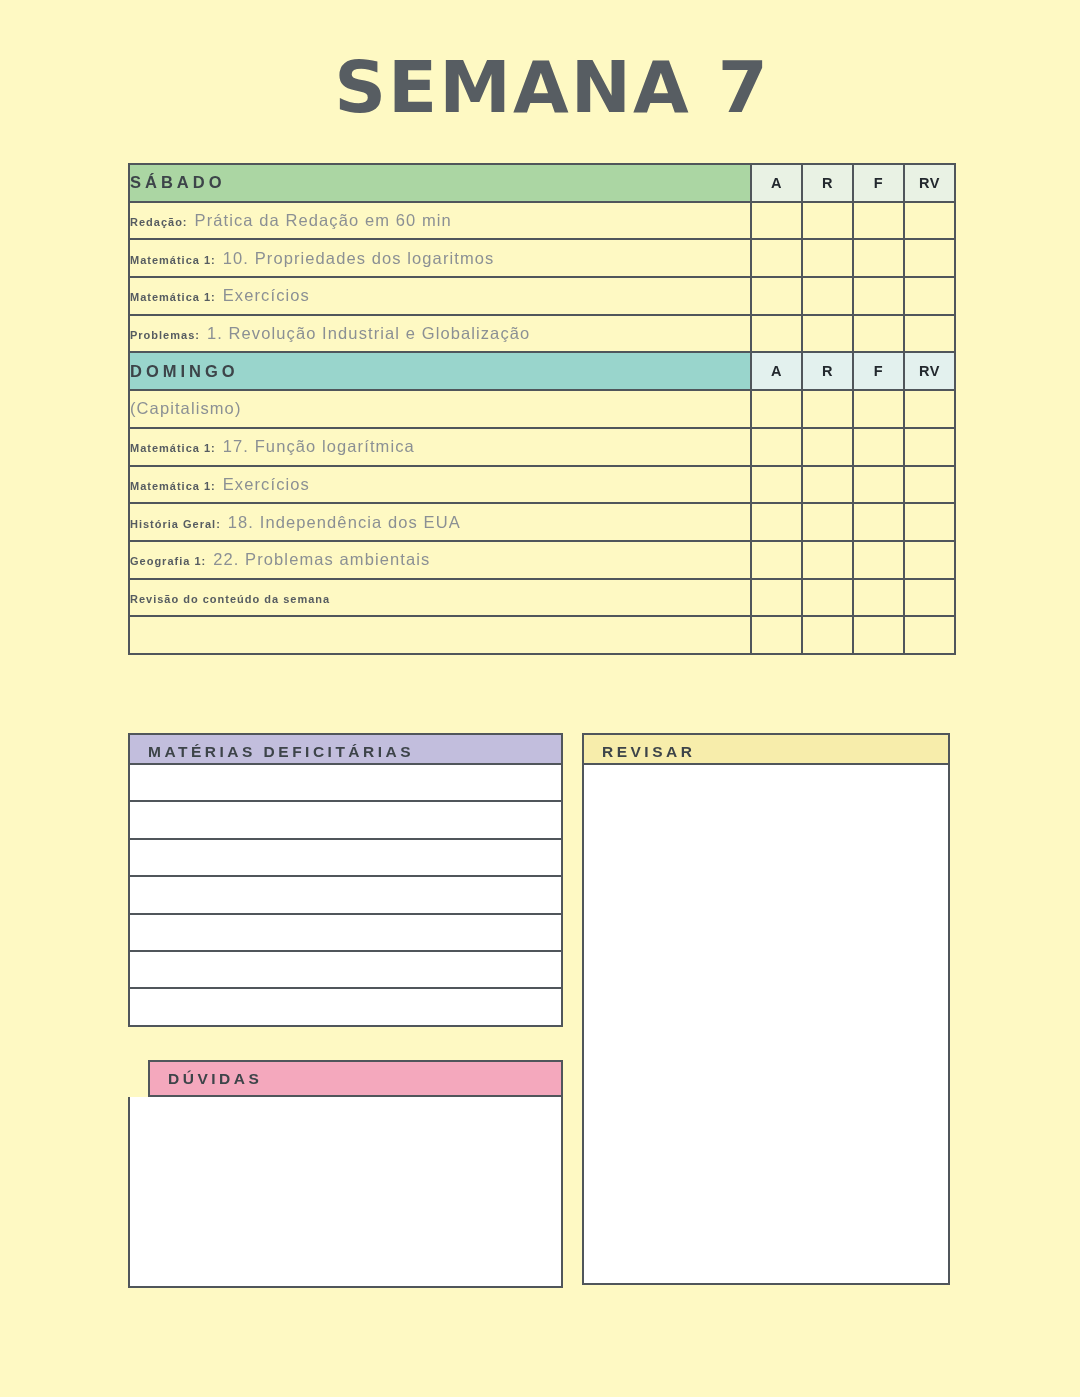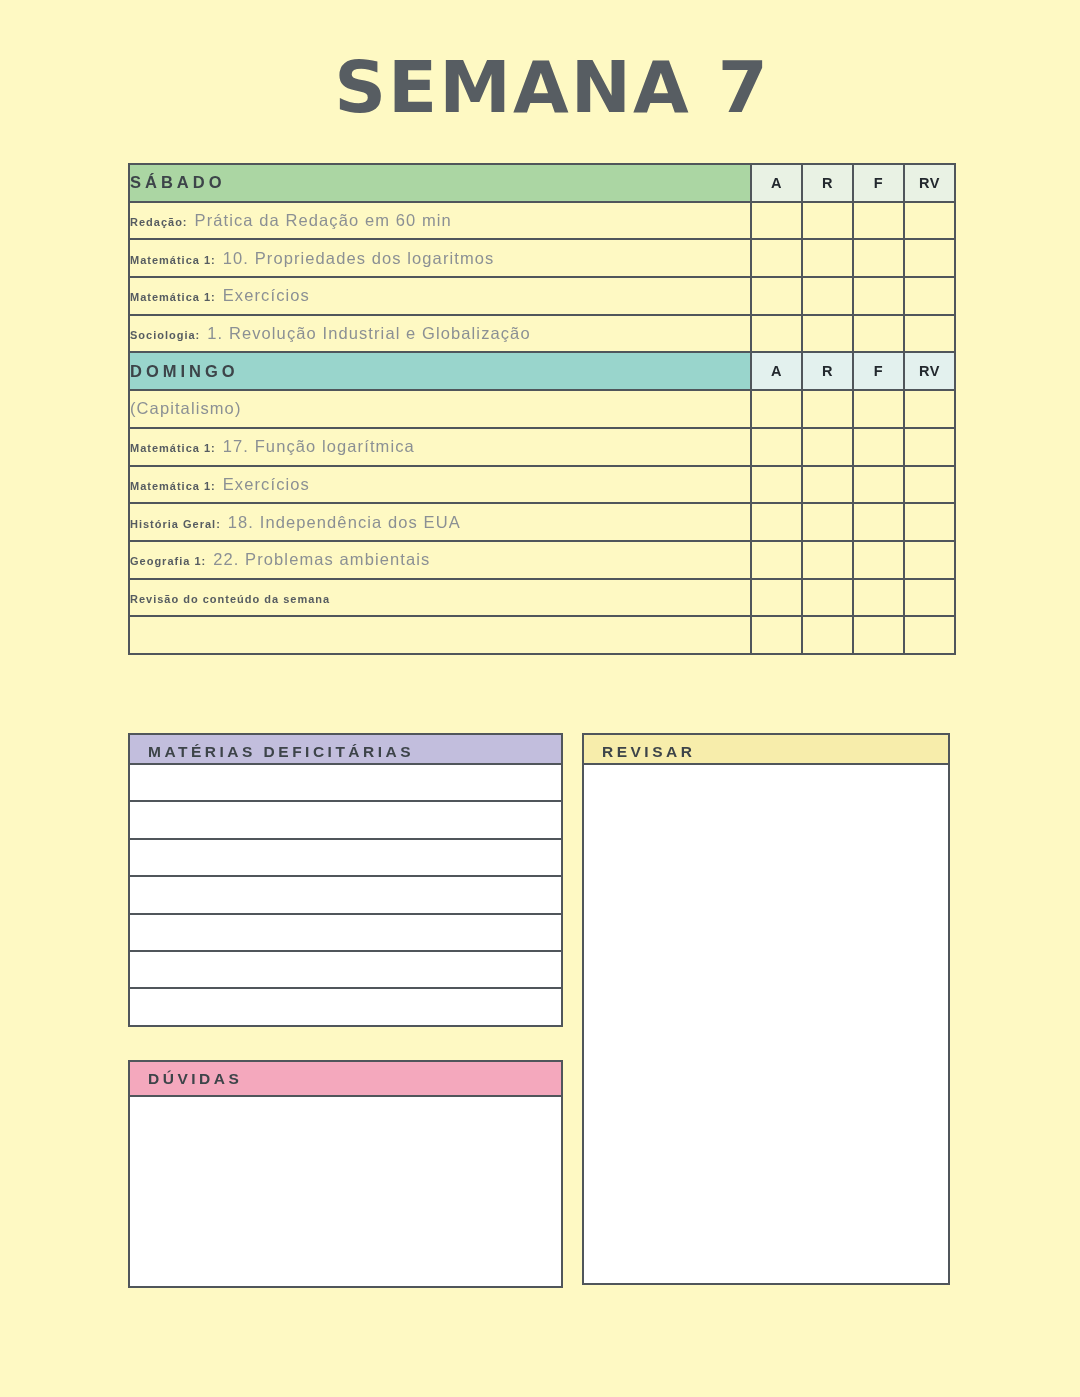--- a/index.html
+++ b/index.html
@@ -67,21 +67,21 @@
   }
   .panel-body {
     box-sizing:border-box; background:#ffffff;
     border:2px solid #50565b; border-top:none;
   }
 
   .deficit { left:128px; top:733px; width:435px; }
   .review  { left:582px; top:733px; width:368px; }
   .review .panel-body { height:520px; }
   .doubts  { left:128px; top:1060px; width:435px; }
-  .doubts .panel-header { height:37px; }
+  .doubts .panel-header { height:37px;margin-left:20px; }
   .doubts .panel-body { height:191px; }
 </style>
 </head>
 <body>
 
 <div class="page">
 
   <div class="title">SEMANA 7</div>
 
   <table class="schedule">
@@ -110,21 +110,21 @@
       <td class="check"></td>
     </tr>
     <tr>
       <td class="task"><span class="lbl">Matemática 1:</span><span class="txt">Exercícios</span></td>
       <td class="check"></td>
       <td class="check"></td>
       <td class="check"></td>
       <td class="check"></td>
     </tr>
     <tr>
-      <td class="task"><span class="lbl">Sociologia:</span><span class="txt">1. Revolução Industrial e Globalização</span></td>
+      <td class="task"><span class="lbl">Problemas:</span><span class="txt">1. Revolução Industrial e Globalização</span></td>
       <td class="check"></td>
       <td class="check"></td>
       <td class="check"></td>
       <td class="check"></td>
     </tr>
     <tr>
       <td class="task hdr-task bg-teal">DOMINGO</td>
       <td class="check hdr-check bg-teallt">A</td>
       <td class="check hdr-check bg-teallt">R</td>
       <td class="check hdr-check bg-teallt">F</td>

